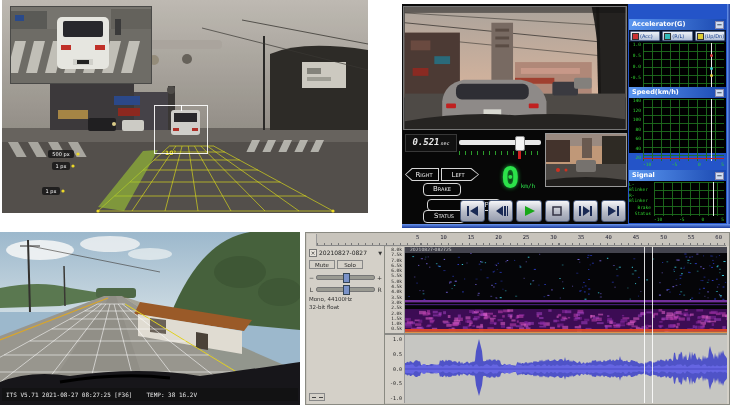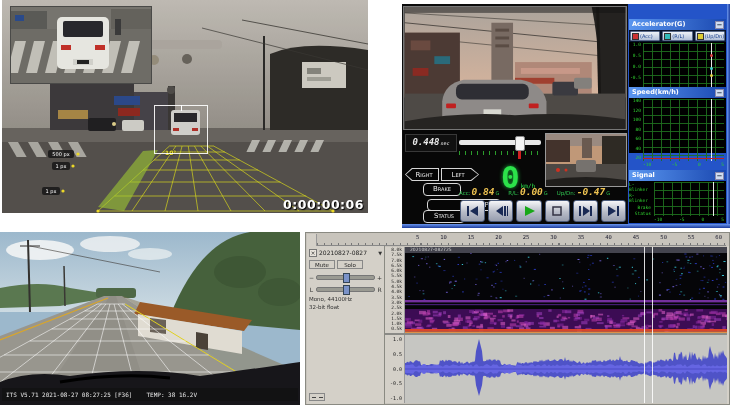--- a/index.html
+++ b/index.html
@@ -254,21 +254,20 @@
         <rect x="84" y="38" width="10" height="5" fill="#c03028"></rect>
         <rect x="62" y="52" width="20" height="6" fill="#d0d0ca"></rect>
         <rect x="66" y="53" width="12" height="4" fill="#222"></rect>
       </svg>
     </div>
     <div class="abs tl-badge" id="tl-b500">500 px</div>
     <div class="abs tl-badge" id="tl-b1a">1 px</div>
     <div class="abs tl-badge" id="tl-b1b">1 px</div>
     <div class="abs" id="tl-angle">10°</div>
     <div class="abs" id="tl-bbox"></div>
-    <div class="abs" id="tl-time">0:00:00:06</div>
   </section>
 
   <section class="abs" id="tr-win">
     <div class="abs" id="tr-video">
       <svg width="222" height="122" viewBox="0 0 224 124">
         <defs>
           <linearGradient id="sky2" x1="0" y1="0" x2="0" y2="1">
             <stop offset="0" stop-color="#aca49c"></stop>
               <stop offset="1" stop-color="#d8b49c"></stop>
           </linearGradient>
@@ -298,21 +297,21 @@
         <rect x="42" y="98" width="10" height="5" rx="1" fill="#c02020"></rect>
         <rect x="126" y="98" width="10" height="5" rx="1" fill="#c02020"></rect>
         <rect x="80" y="104" width="18" height="7" fill="#d8d8d0"></rect>
         <path d="M0,116 Q60,106 112,110 Q170,106 224,114 L224,124 L0,124 Z" fill="#262422"></path>
         <rect width="224" height="6" fill="#111" opacity=".5"></rect>
       </svg>
     </div>
 
     <div class="abs" id="tr-controls">
       <div class="abs" id="pc-time">
-        <span>0.448</span><span class="sec">sec</span>
+        <span>0.521</span><span class="sec">sec</span>
       </div>
       <div class="abs" id="pc-groove"></div>
       <div class="abs" id="pc-thumb"></div>
       <div class="abs" id="pc-ticks"></div>
       <div class="abs" id="pc-redmark"></div>
 
       <div class="abs" id="pc-minivideo">
         <svg width="80" height="52" viewBox="0 0 80 52">
           <rect width="80" height="30" fill="#c09878"></rect>
           <rect width="80" height="12" fill="#9a8a80"></rect>
@@ -338,37 +337,20 @@
           </div>
       </div>
       <div class="abs pill-btn" id="btn-brake">Brake</div>
       <div class="abs pill-btn" id="btn-gps">GPS</div>
       <div class="abs pill-btn" id="btn-status">Status</div>
 
       <div class="abs" id="pc-speed">
         <span>0</span><span class="unit">km/h</span>
       </div>
 
-      <div class="abs" id="pc-telemetry">
-          <span class="tele">
-            <span class="tl-lab">Acc:</span>
-            <span class="tl-val">0.84</span>
-            <span class="tl-unit">G</span>
-          </span>
-          <span class="tele">
-            <span class="tl-lab">R/L:</span>
-            <span class="tl-val">0.00</span>
-            <span class="tl-unit">G</span>
-          </span>
-          <span class="tele">
-            <span class="tl-lab">Up/Dn:</span>
-            <span class="tl-val">-0.47</span>
-            <span class="tl-unit">G</span>
-          </span>
-        </div>
 
       <div class="abs" id="pc-transport">
         <div class="tbtn">
           <svg width="14" height="12" viewBox="0 0 14 12">
               <rect x="1" y="1" width="2" height="10" fill="#1a2a55"></rect>
               <polygon points="12,1 4,6 12,11" fill="#1a2a55"></polygon>
             </svg>
         </div>
         <div class="tbtn">
           <svg width="14" height="12" viewBox="0 0 14 12">

